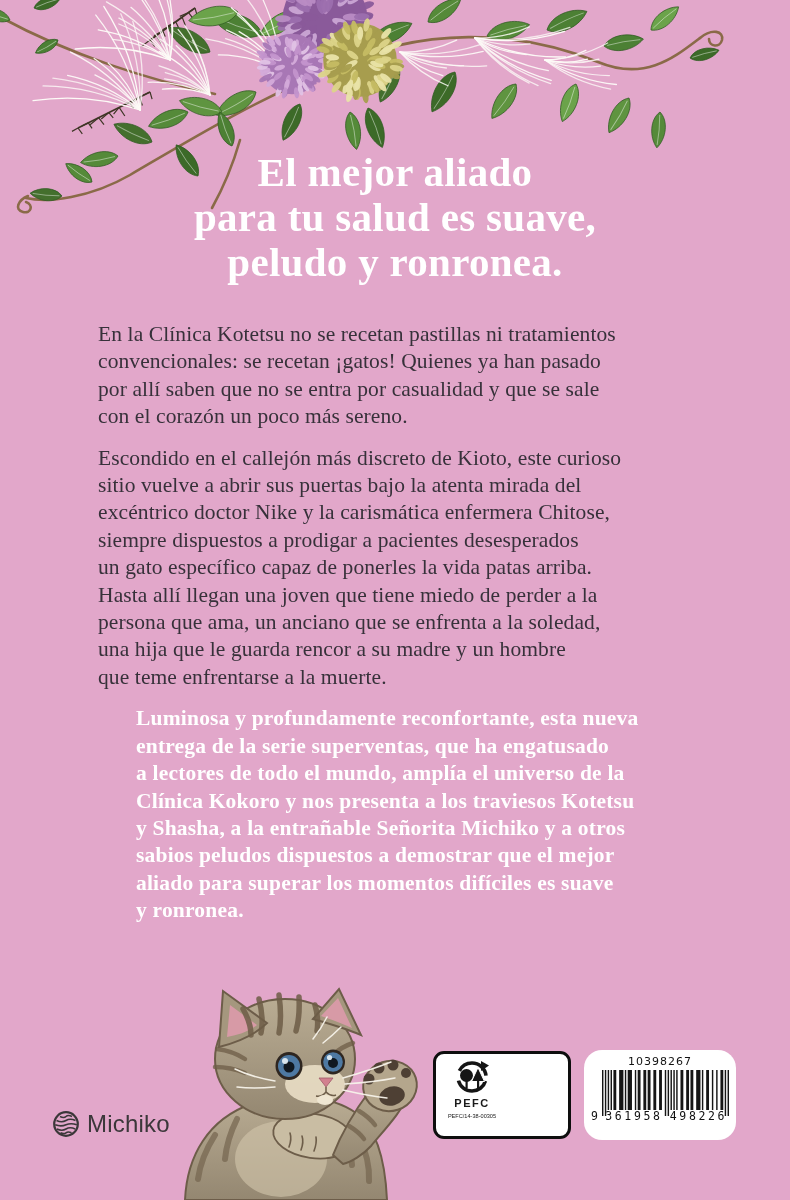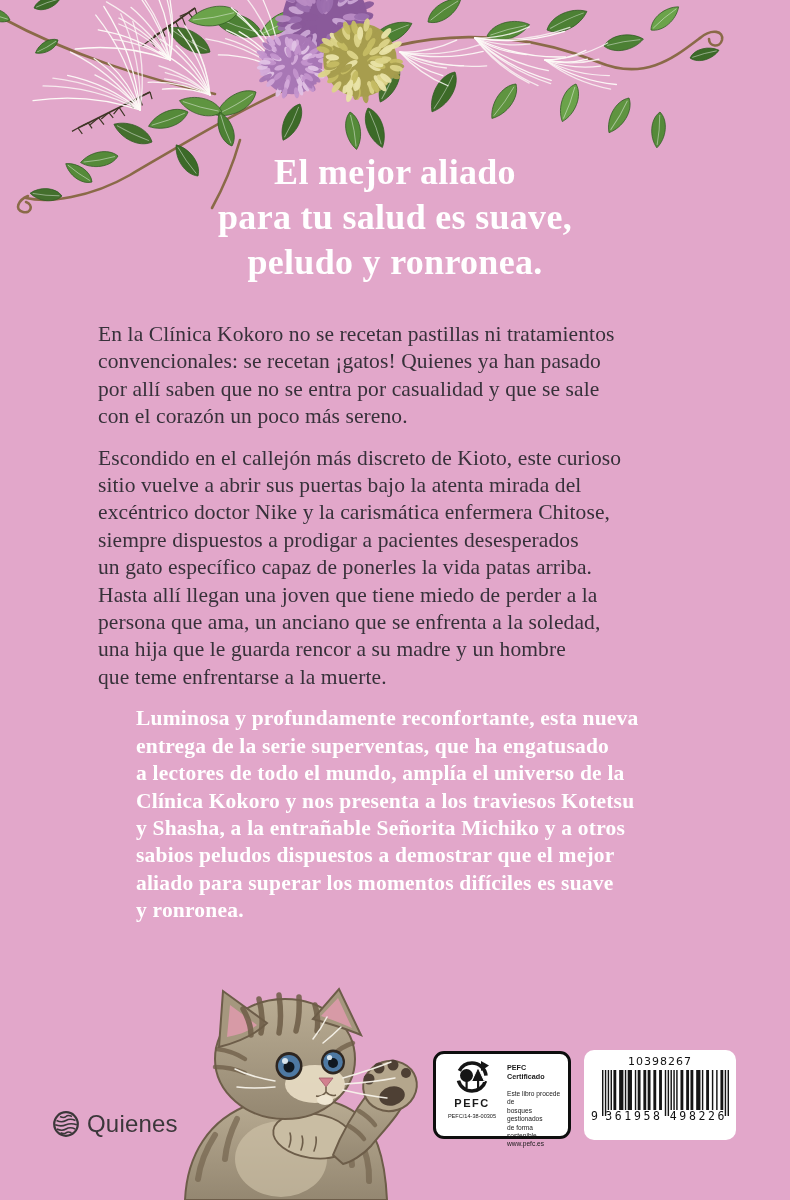--- a/index.html
+++ b/index.html
@@ -2,41 +2,41 @@
 <html><head>
 <meta charset="utf-8">
 <style>
   html,body{margin:0;padding:0;background:#e2a7ca;}
   .cover{position:relative;width:790px;height:1200px;background:#e2a7ca;overflow:hidden;
          font-family:"Liberation Serif",serif;}
   svg{display:block}
   .garland{position:absolute;left:0;top:0;}
   .headline{position:absolute;left:0;top:150px;width:100%;text-align:center;
     color:#ffffff;font-family:"Liberation Serif",serif;font-weight:bold;
-    font-size:36px;line-height:45px;white-space:pre-line;letter-spacing:.3px;}
+    font-size:41px;line-height:45px;white-space:pre-line;letter-spacing:.3px;}
   .body-copy{position:absolute;left:98px;top:321px;width:650px;}
   .body-copy p{margin:0 0 14px 0;font-size:21.5px;line-height:27.4px;color:#37313a;
     white-space:pre-line;letter-spacing:.1px;}
   .body-copy p.highlight{color:#ffffff;font-weight:bold;letter-spacing:.2px;margin-left:38px;}
   .cat{position:absolute;left:163px;top:983px;}
   .planeta{position:absolute;left:52px;top:1110px;display:flex;align-items:center;gap:7px;}
   .planeta .wordmark{font-family:"Liberation Sans",sans-serif;font-size:24px;color:#3b373a;
     letter-spacing:.2px;}
   .pefc-box{position:absolute;left:433px;top:1051px;width:138px;height:88px;background:#ffffff;
     border:3px solid #0e0e0e;border-radius:11px;box-sizing:border-box;display:flex;gap:6px;
     padding:7px 5px 5px 7px;font-family:"Liberation Sans",sans-serif;color:#1a1a1a;}
   .pefc-left{width:58px;display:flex;flex-direction:column;align-items:center;}
   .pefc-word{font-weight:bold;font-size:11px;letter-spacing:1.5px;line-height:15px;margin-top:1px;}
   .pefc-code{font-size:5.6px;margin-top:2px;white-space:nowrap;}
   .pefc-right{flex:1;display:flex;flex-direction:column;}
   .pefc-title{font-weight:bold;font-size:7.2px;margin-top:2px;}
   .pefc-desc{font-size:6.6px;line-height:8.4px;margin-top:9px;white-space:pre-line;}
   .pefc-url{font-size:6.6px;margin-top:auto;margin-bottom:3px;}
   .barcode-box{position:absolute;left:584px;top:1050px;width:152px;height:90px;background:#ffffff;
-    border-radius:10px;box-sizing:border-box;padding:5px 7px 4px 7px;
+    border-radius:18px;box-sizing:border-box;padding:5px 7px 4px 7px;
     font-family:"DejaVu Sans Mono",monospace;color:#111;}
   .barcode-top{font-size:11px;letter-spacing:1px;text-align:center;font-family:"DejaVu Sans",sans-serif;}
   .bars-wrap{margin-top:2px;margin-left:11px;}
   .barcode-digits{display:flex;align-items:flex-end;font-size:11.5px;margin-top:-9px;
     justify-content:space-between;padding-right:2px;}
   .barcode-digits .grp{letter-spacing:2.6px;background:transparent;}
 </style>
 </head>
 <body>
 
@@ -504,21 +504,21 @@
       <path d="M400 52 Q 421.27944845597284 65.57120009431019 446.40040937709404 68.00630193811782" stroke="#fdfbf7" stroke-width="1.3" opacity="0.8220381390117109" fill="none" stroke-linecap="round"></path>
       <path d="M400 52 Q 418.56569410200615 69.00020443839298 442.82477906055306 75.72246190225324" stroke="#fdfbf7" stroke-width="1.3" opacity="0.9152643538732081" fill="none" stroke-linecap="round"></path>
       <path d="M400 52 Q 419.9407040052278 74.64287144164679 447.9859930998923 85.7691045393194" stroke="#fdfbf7" stroke-width="1.3" opacity="0.8588395689427852" fill="none" stroke-linecap="round"></path>
     </svg>
 
   <div class="headline">El mejor aliado
 para tu salud es suave,
 peludo y ronronea.</div>
 
   <div class="body-copy">
-    <p>En la Clínica Kokoro no se recetan pastillas ni tratamientos
+    <p>En la Clínica Kotetsu no se recetan pastillas ni tratamientos
 convencionales: se recetan ¡gatos! Quienes ya han pasado
 por allí saben que no se entra por casualidad y que se sale
 con el corazón un poco más sereno.</p>
     <p>Escondido en el callejón más discreto de Kioto, este curioso
 sitio vuelve a abrir sus puertas bajo la atenta mirada del
 excéntrico doctor Nike y la carismática enfermera Chitose,
 siempre dispuestos a prodigar a pacientes desesperados
 un gato específico capaz de ponerles la vida patas arriba.
 Hasta allí llegan una joven que tiene miedo de perder a la
 persona que ama, un anciano que se enfrenta a la soledad,
@@ -626,42 +626,35 @@
     <svg width="28" height="28" viewBox="0 0 28 28">
       <circle cx="14" cy="14" r="11.8" stroke="#3b3739" stroke-width="2.2" fill="none"></circle>
       <g stroke="#3b3739" stroke-width="1.6" fill="none">
         <path d="M8,6.5 Q12,8.5 14,6.5 T20,6.5"></path>
         <path d="M4.5,10.5 Q10,13 14,10.5 T23.5,10.5"></path>
         <path d="M3.2,14.8 Q9,17 14,14.8 T24.8,14.8"></path>
         <path d="M4.8,19 Q10,21.5 14,19 T23.2,19"></path>
         <path d="M8.5,22.8 Q12,24.5 14,22.8 T19.5,22.8"></path>
       </g>
     </svg>
-    <span class="wordmark">Quienes</span>
+    <span class="wordmark">Michiko</span>
   </div>
 
   <div class="pefc-box">
     <div class="pefc-left">
       <svg width="42" height="34" viewBox="0 0 40 34">
         <circle cx="20" cy="16" r="14" stroke="#151515" stroke-width="3.6" fill="none" stroke-dasharray="36 10" stroke-dashoffset="-4"></circle>
         <polygon points="29,0 37,4.5 29,10" fill="#151515"></polygon>
         <circle cx="14.5" cy="14.5" r="6.5" fill="#151515"></circle>
         <rect x="13.5" y="20" width="2.2" height="7.5" fill="#151515"></rect>
         <path d="M26,6.5 L32.5,20.5 L19.5,20.5 Z" fill="#151515" stroke="#ffffff" stroke-width="1"></path>
         <rect x="25" y="20" width="2.2" height="7.5" fill="#151515"></rect>
       </svg>
       <div class="pefc-word">PEFC</div>
       <div class="pefc-code">PEFC/14-38-00305</div>
-    </div>
-    <div class="pefc-right">
-      <div class="pefc-title">PEFC Certificado</div>
-      <div class="pefc-desc">Este libro procede de
-bosques gestionados
-de forma sostenible</div>
-      <div class="pefc-url">www.pefc.es</div>
     </div>
   </div>
 
   <div class="barcode-box">
     <div class="barcode-top">10398267</div>
     <div class="bars-wrap">
         <svg id="bars" width="127" height="48" preserveAspectRatio="none" viewBox="0 0 142.39999999999995 48">
           <rect x="0" y="0" width="1.6" height="46" fill="#161616"></rect>
           <rect x="3.2" y="0" width="1.6" height="46" fill="#161616"></rect>
           <rect x="6.4" y="0" width="1.6" height="40" fill="#161616"></rect>

